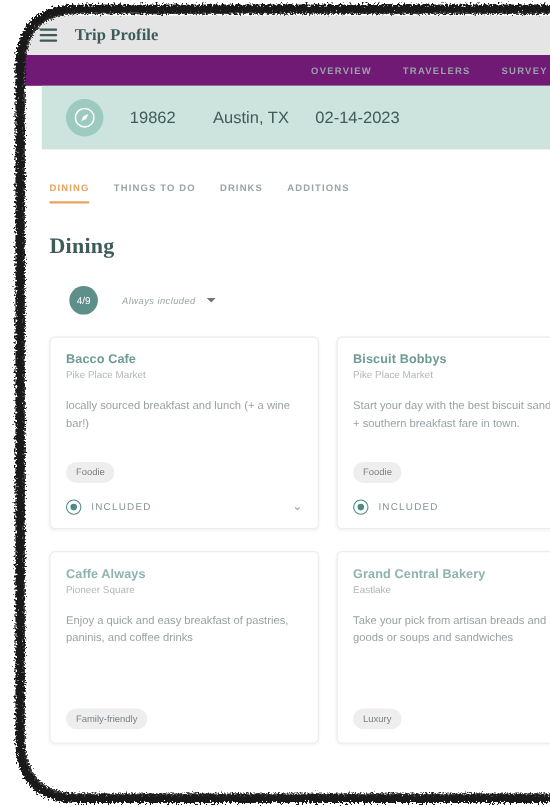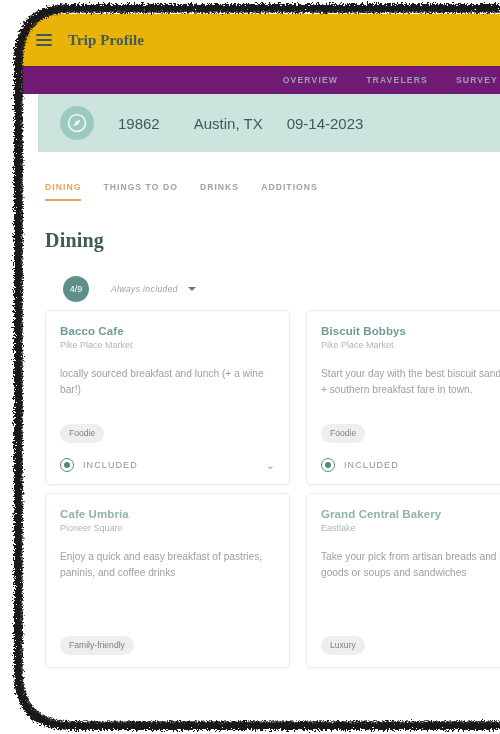--- a/index.html
+++ b/index.html
@@ -35,22 +35,22 @@
     height: 706px;
     background: #ffffff;
     border-radius: 34px 0 0 34px;
     overflow: hidden;
     z-index: 10;
   }
   
 
   
   .appbar {
-    height: 52px;
-    background: #eab308;
+    height: 36px;
+    background: #e5e5e5;
     display: flex;
     align-items: center;
     padding: 0 0 0 14px;
   }
   .hamburger {
     width: 16px;
     height: 12px;
     display: flex;
     flex-direction: column;
     justify-content: space-between;
@@ -200,21 +200,21 @@
     border-left: 4px solid transparent;
     border-right: 4px solid transparent;
     border-top: 4.5px solid #6d7679;
     cursor: pointer;
   }
 
   
   .cardgrid {
     display: flex;
     gap: 16px;
-    margin-top: 8px;
+    margin-top: 20px;
     padding-left: 7px;
   }
   .card {
     width: 245px;
     flex: 0 0 245px;
     background: #ffffff;
     border: 1px solid #ececec;
     border-radius: 5px;
     box-shadow: 0 1px 3px rgba(0,0,0,.055);
     padding: 14px 14px 12px 14px;
@@ -348,21 +348,21 @@
 
     <div class="banner">
       <div class="compass">
         <svg width="22" height="22" viewBox="0 0 24 24">
           <circle cx="12" cy="12" r="9.2" fill="none" stroke="#ffffff" stroke-width="1.5"></circle>
           <polygon points="15.6,8.4 10.6,10.6 8.4,15.6 13.4,13.4" fill="#ffffff"></polygon>
         </svg>
       </div>
       <div class="banner-field bf-id">19862</div>
       <div class="banner-field bf-loc">Austin, TX</div>
-      <div class="banner-field bf-date">09-14-2023</div>
+      <div class="banner-field bf-date">02-14-2023</div>
     </div>
 
     <div class="body">
 
       <div class="tabs">
         <div class="tab active">DINING</div>
         <div class="tab">THINGS TO DO</div>
         <div class="tab">DRINKS</div>
         <div class="tab">ADDITIONS</div>
       </div>
@@ -406,21 +406,21 @@
 
           </div>
         </div>
 
       </div>
 
 
       <div class="cardgrid">
 
         <div class="card excluded">
-          <div class="card-title">Cafe Umbria</div>
+          <div class="card-title">Caffe Always</div>
           <div class="card-sub">Pioneer Square</div>
           <div class="card-desc">Enjoy a quick and easy breakfast of pastries, paninis, and coffee drinks</div>
           <div class="card-spacer"></div>
           <div class="tag">Family-friendly</div>
         </div>
 
         <div class="card excluded">
           <div class="card-title">Grand Central Bakery</div>
           <div class="card-sub">Eastlake</div>
           <div class="card-desc">Take your pick from artisan breads and baked goods or soups and sandwiches</div>

